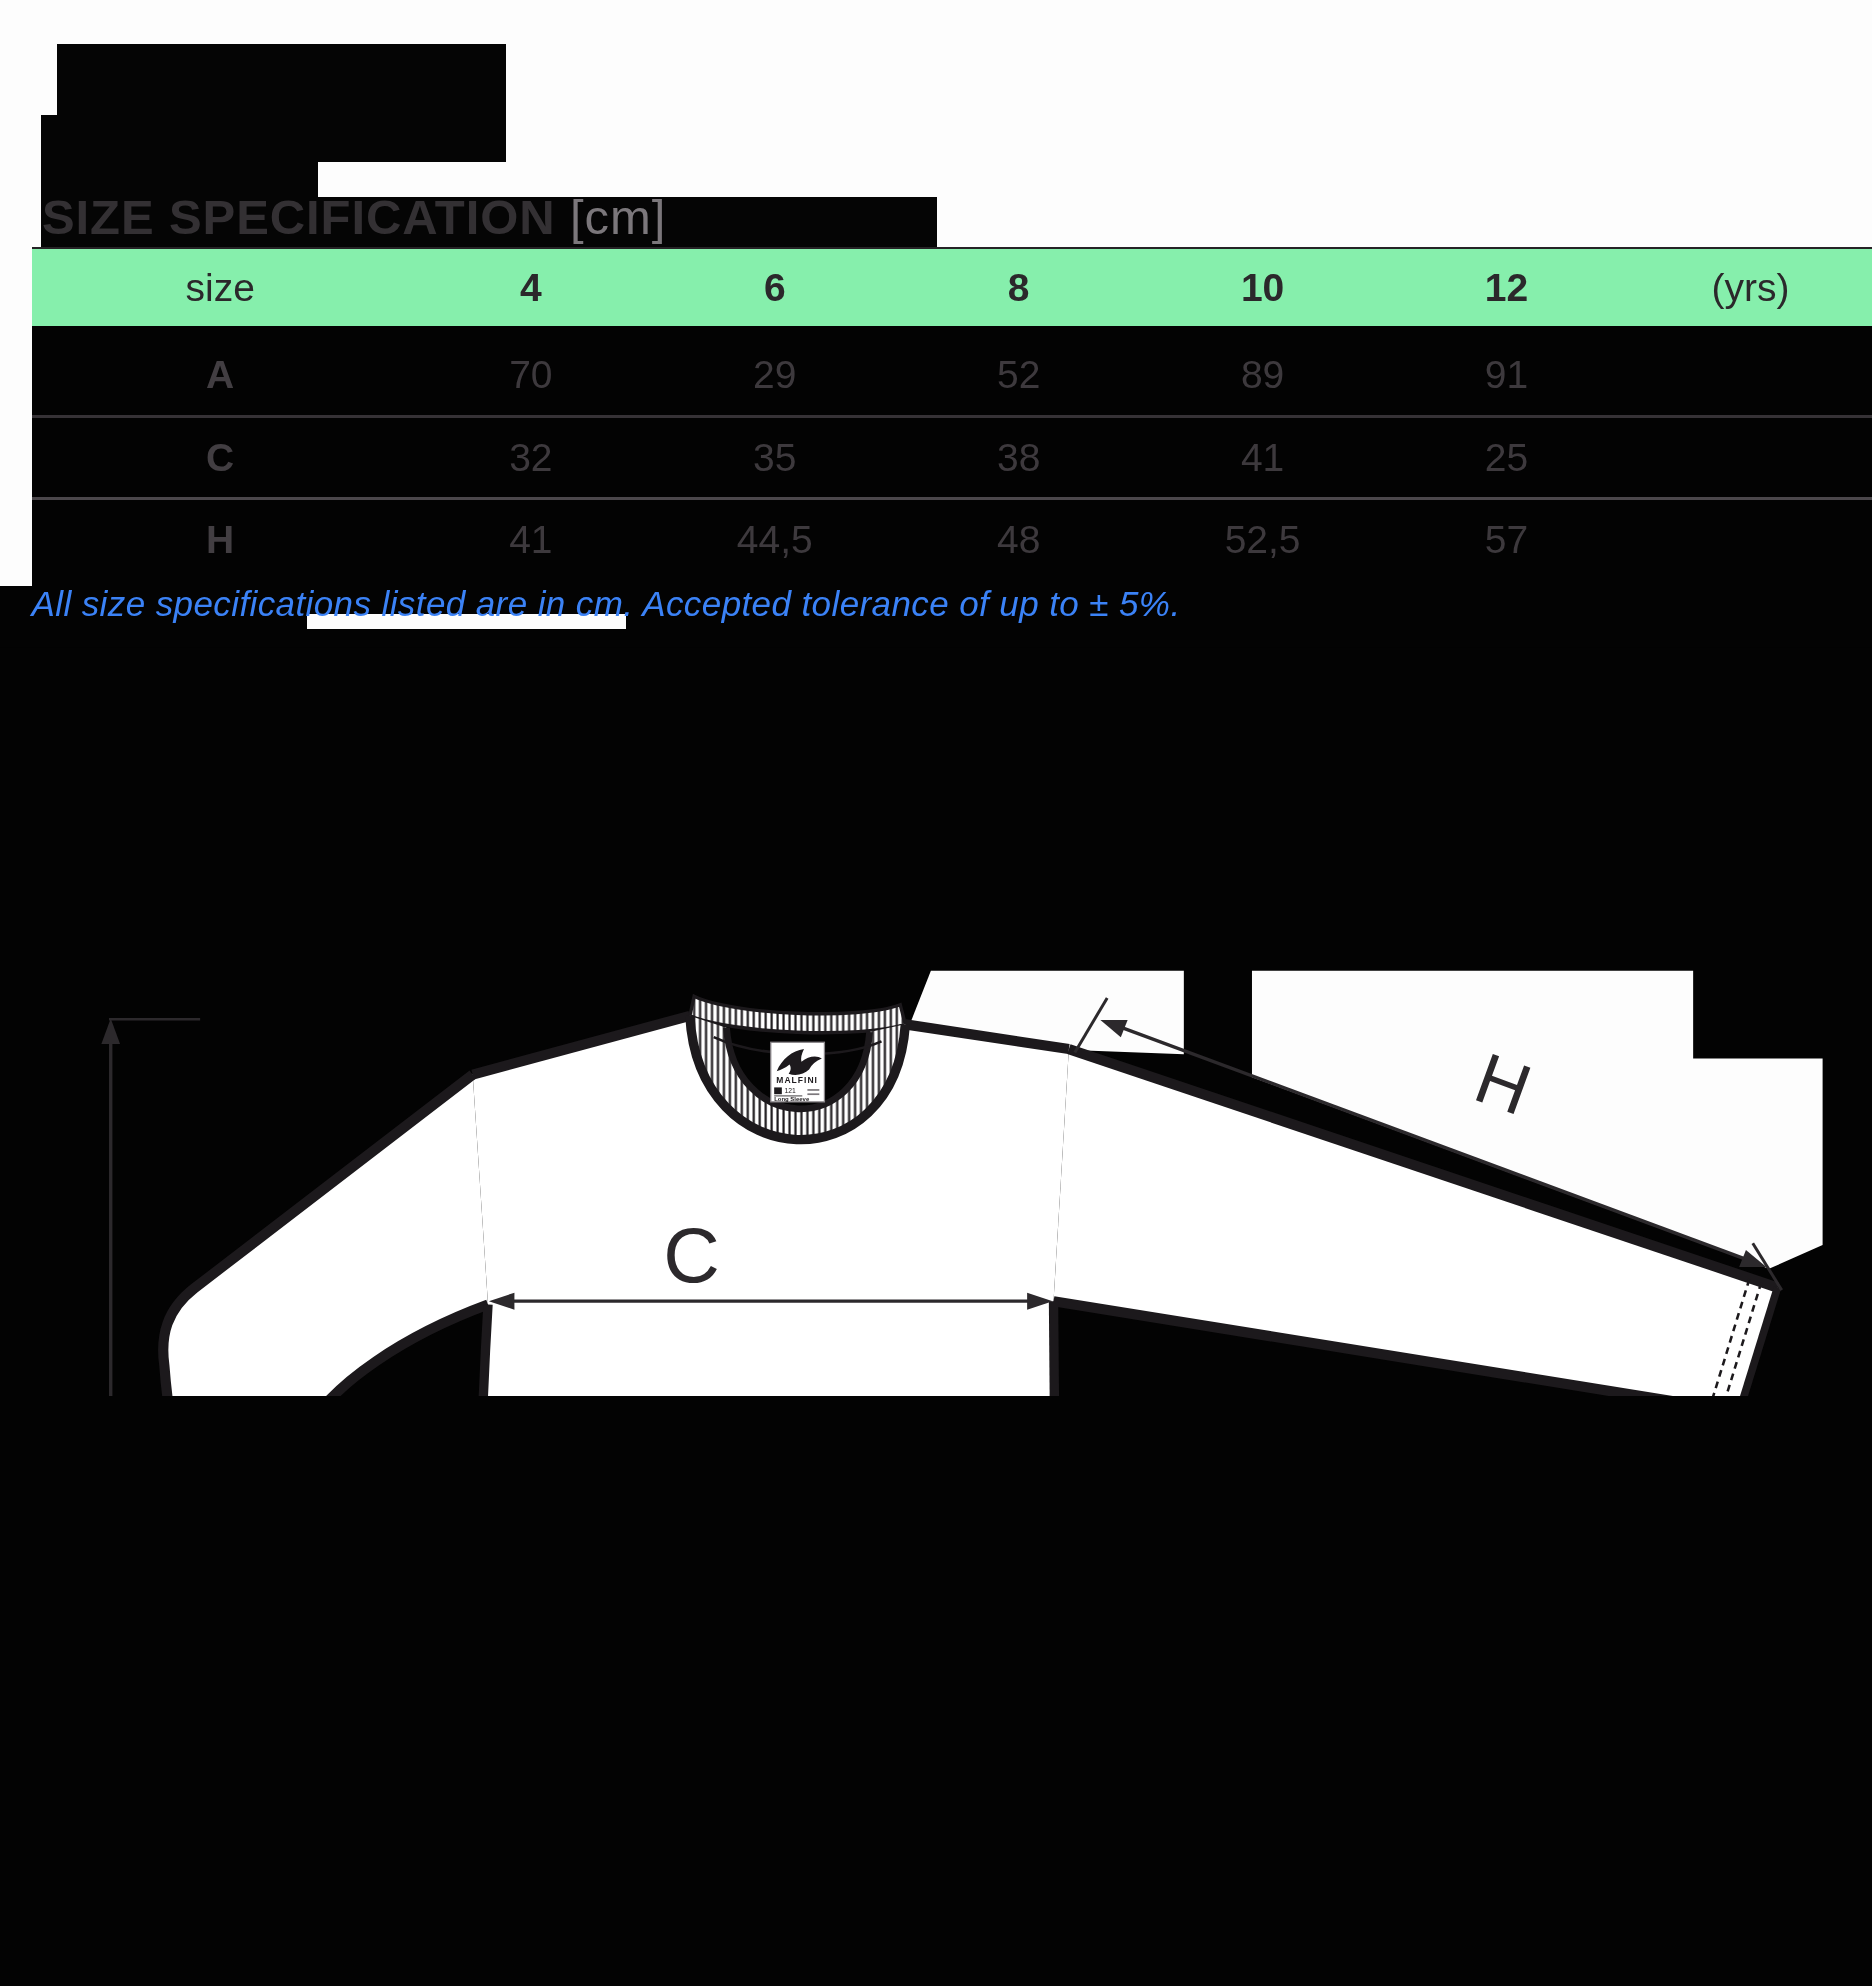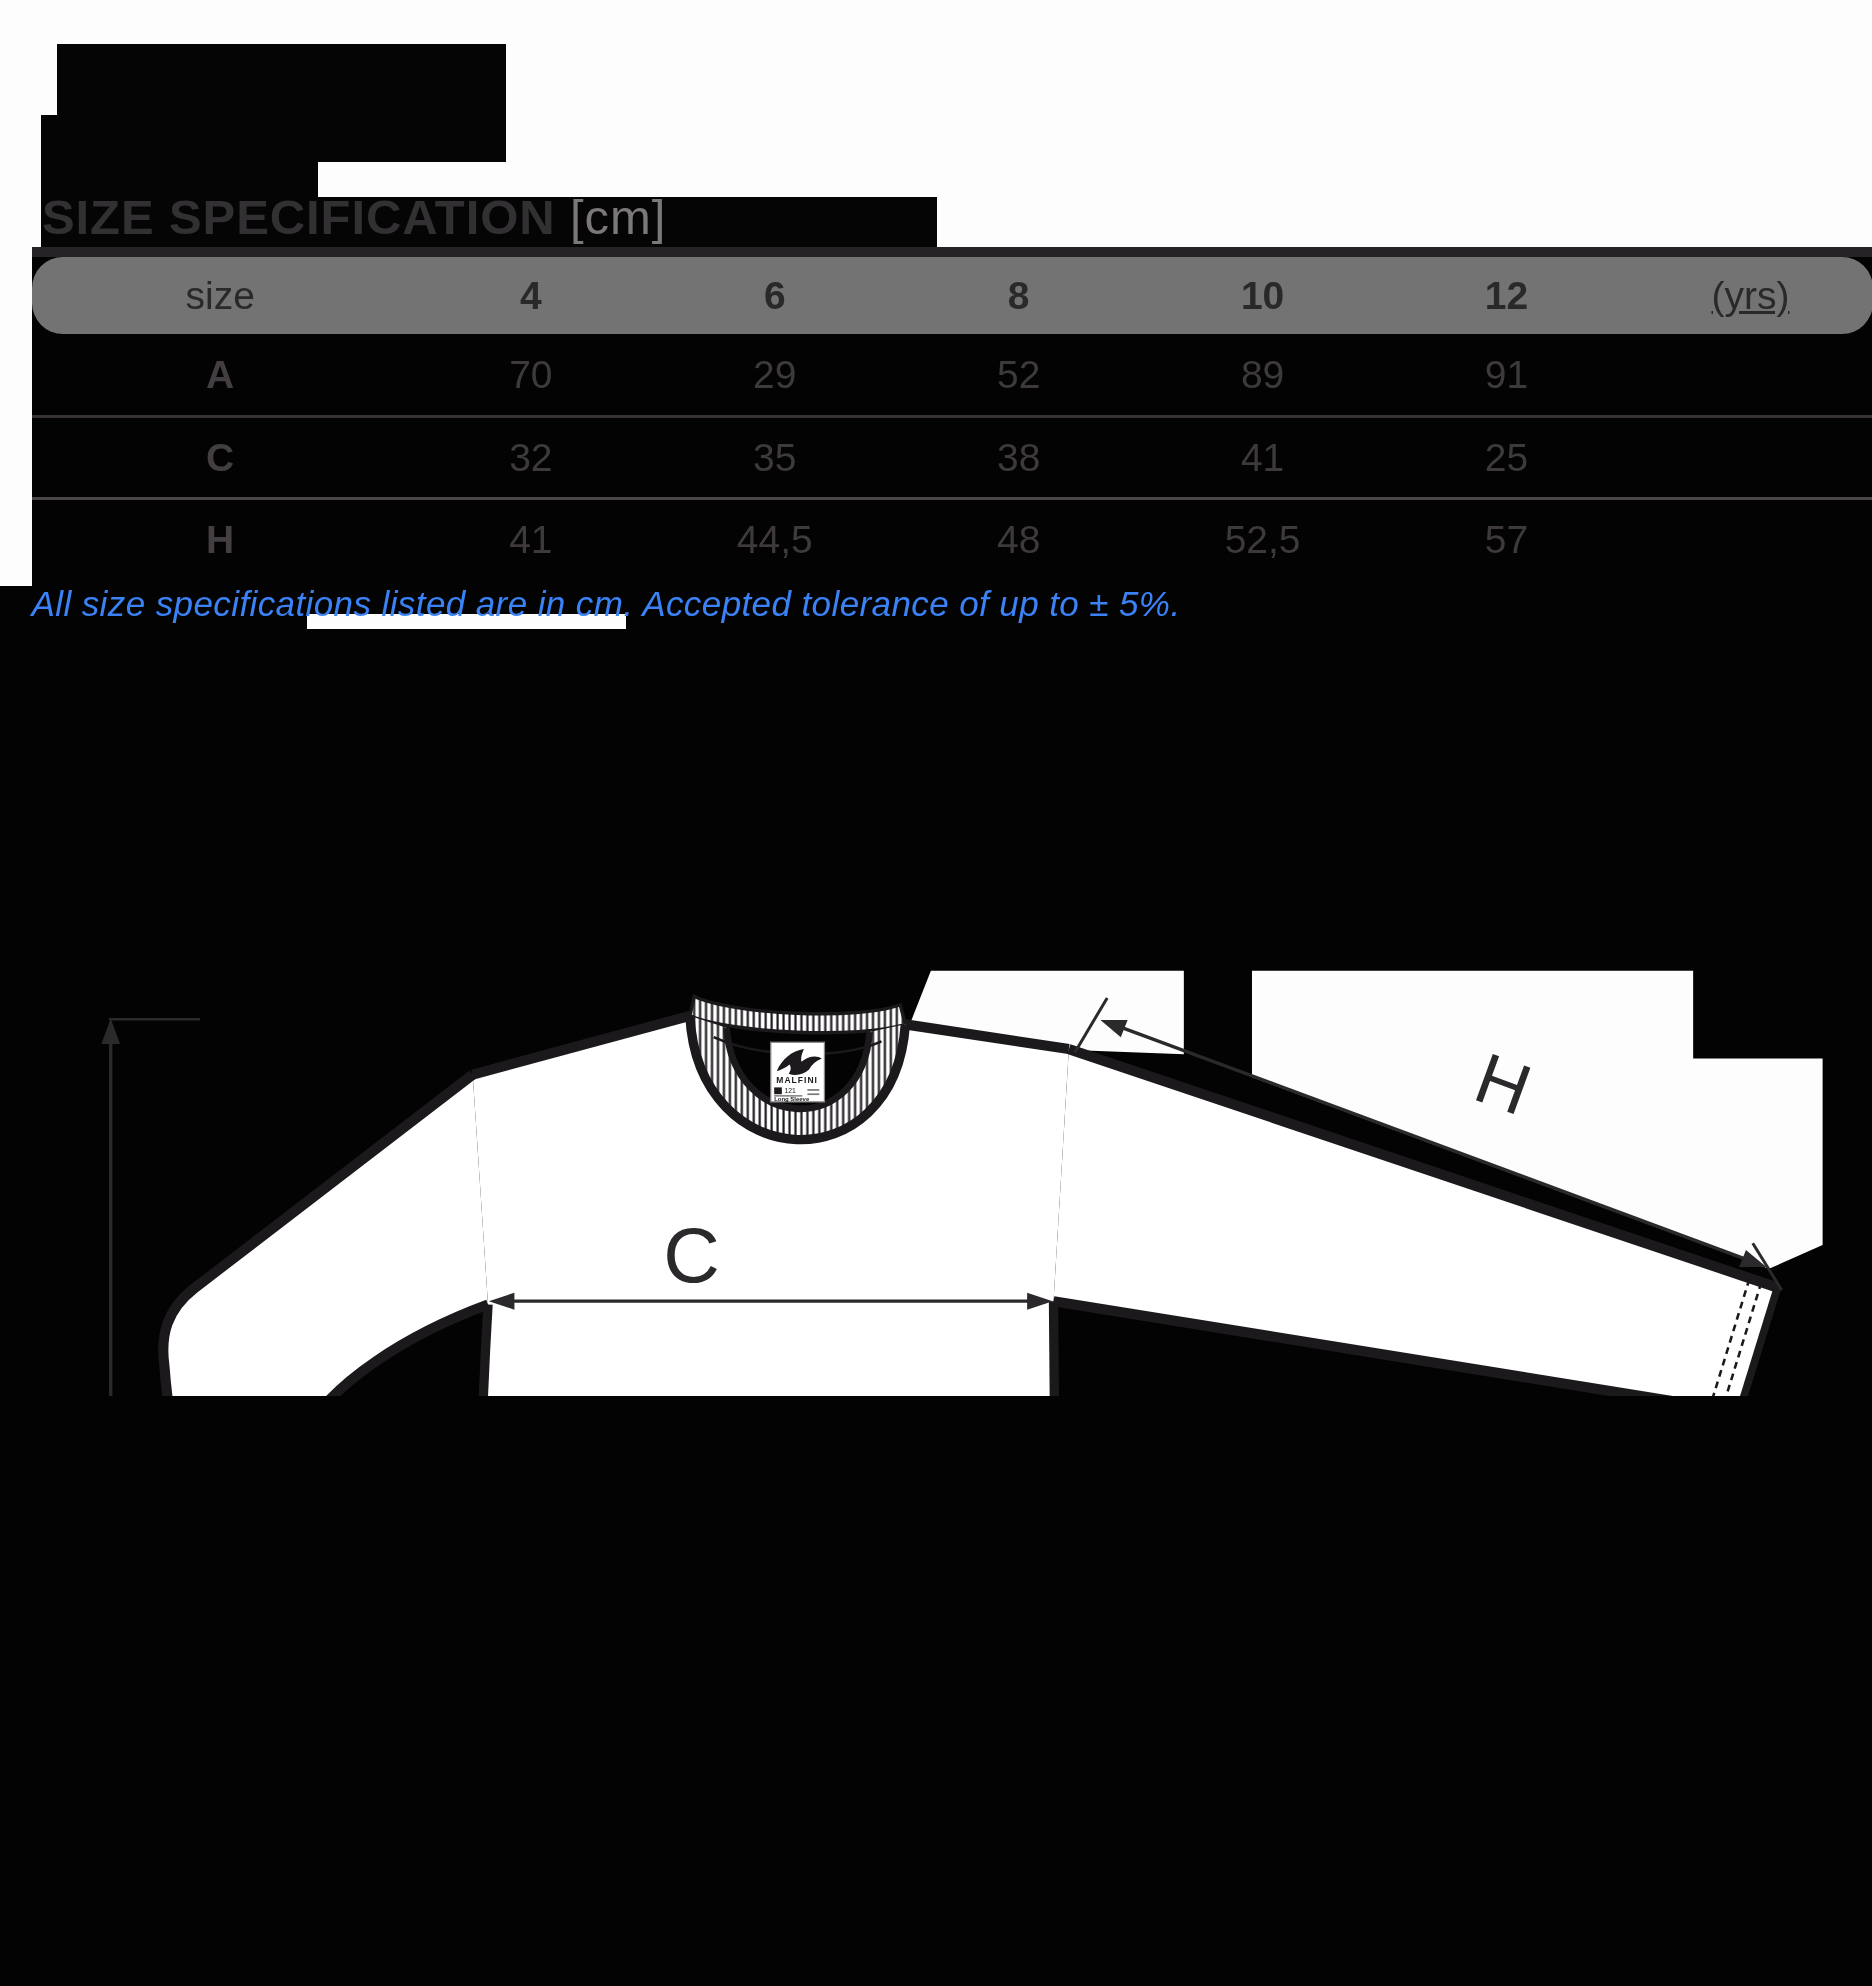--- a/index.html
+++ b/index.html
@@ -14,27 +14,27 @@
   #patch-b{left:41px;top:115px;width:277px;height:142px;}
   #patch-c{left:41px;top:197px;width:896px;height:60px;}
 
   #page-title{position:absolute;left:42px;top:193px;font-size:49px;font-weight:600;
               letter-spacing:0.9px;color:#333033;white-space:nowrap;line-height:1;}
   #page-title .unit{color:#7b777b;font-weight:500;}
 
   
   #table-topbar{left:31.5px;top:247px;width:1841px;height:10.2px;background:#262326;}
   .trow{left:31.5px;width:1841px;display:flex;align-items:center;}
-  #header-row{top:257px;height:77px;background:#737373;color:#2b282b;border-radius:31px;}
+  #header-row{top:249px;height:77px;background:#86efac;color:#2b282b;}
   .cell{text-align:center;font-size:39px;}
   .cell.lab{width:20.5%;}
   .cell.val{width:13.25%;}
   #header-row .val{font-weight:700;}
   #header-row .lab{font-weight:400;}
-  #header-row .yrs{font-weight:400;text-decoration:underline;}
+  #header-row .yrs{font-weight:400;}
   .datarow{height:81px;color:#3d393d;}
   .datarow .lab{font-weight:700;color:#423e42;}
   #row-A{top:334px;}
   #row-C{top:417px;}
   #row-H{top:499px;}
   .sep1{left:31.5px;top:415px;width:1841px;height:2.6px;background:#363236;}
   .sep2{left:31.5px;top:497px;width:1841px;height:3.4px;background:#4b474b;}
   #left-margin-white{left:0;top:257px;width:31.5px;height:329px;background:#fdfdfd;}
 
   #footnote-strip{left:307px;top:614px;width:319px;height:15.3px;background:#fdfdfd;}

